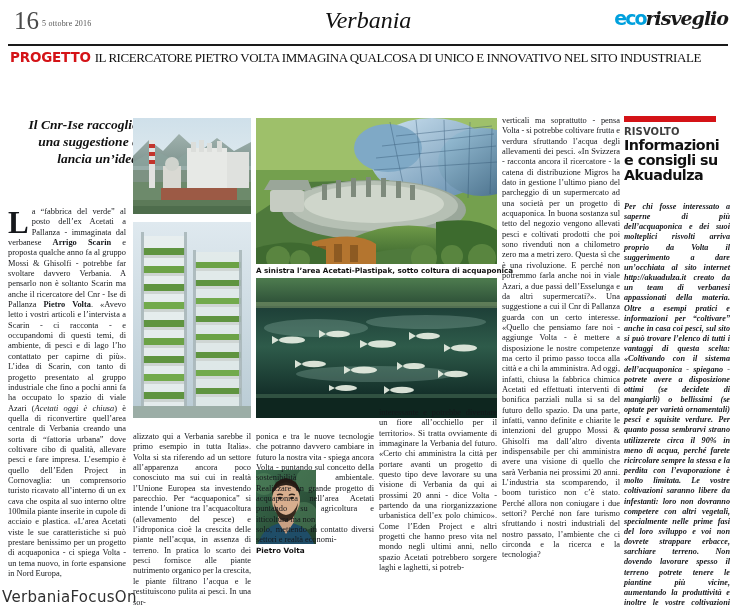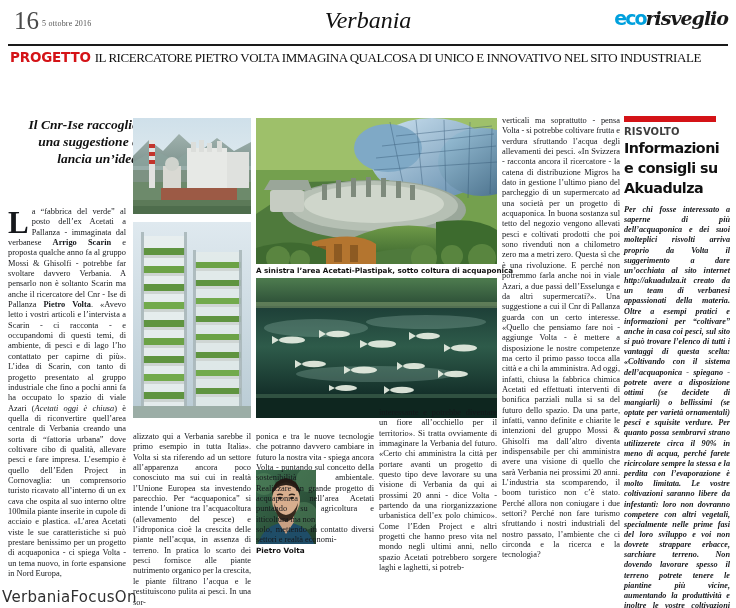--- a/index.html
+++ b/index.html
@@ -136,22 +136,22 @@
 
   
   .sidebar{position:absolute;left:624px;top:116px;width:106px;height:486px;}
   .sidebar-rule{width:92px;height:6px;background:#d41317;margin:0 0 4px 0;}
   .sidebar-kicker{
     font-family:"DejaVu Sans",sans-serif;font-weight:bold;
     font-size:10px;color:#3d3d3d;letter-spacing:.1px;margin-bottom:1px;
   }
   .sidebar-title{
     font-family:"DejaVu Sans",sans-serif;font-weight:bold;
-    font-size:14.3px;line-height:20px;color:#111;letter-spacing:-.5px;
-    margin-bottom:7px;
+    font-size:14.3px;line-height:15px;color:#111;letter-spacing:-.5px;
+    margin-bottom:19px;
   }
   .sidebar-body{
     font-family:"Liberation Serif",serif;
     font-style:italic;font-weight:bold;
     font-size:8.2px;line-height:10.15px;
     text-align:justify;color:#16181c;
     -webkit-hyphens:auto;hyphens:auto;
   }
   .sidebar-body p{margin:0;}
 

